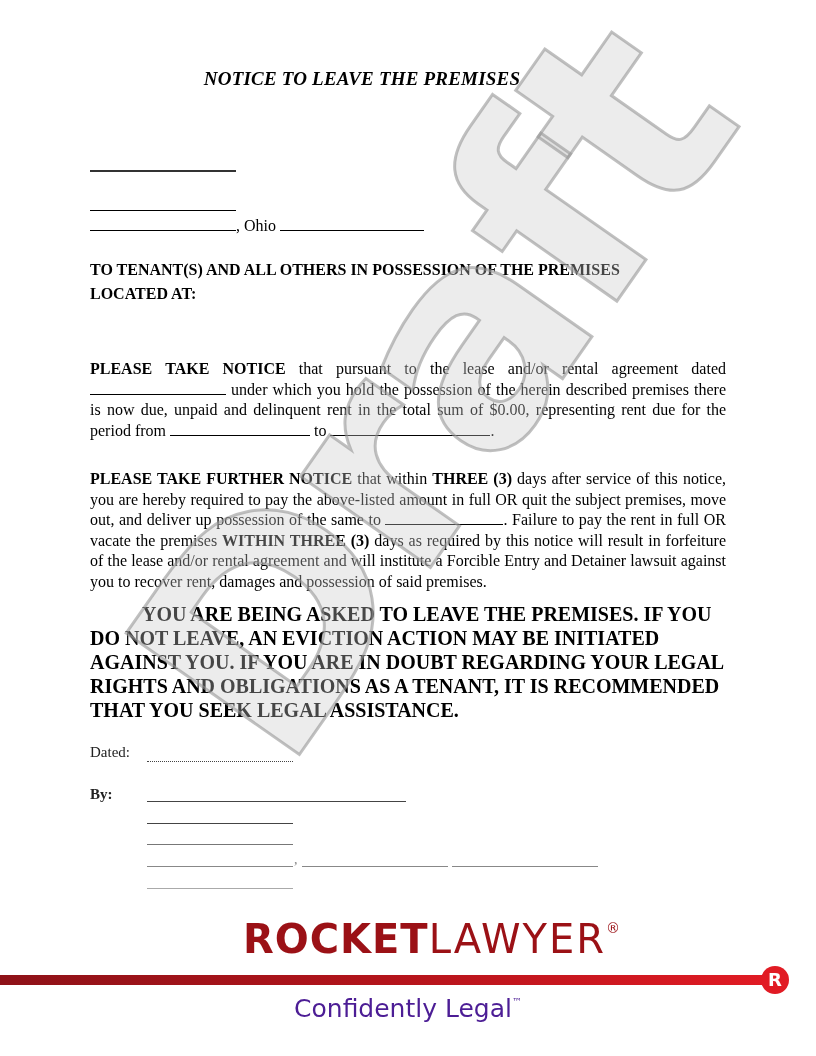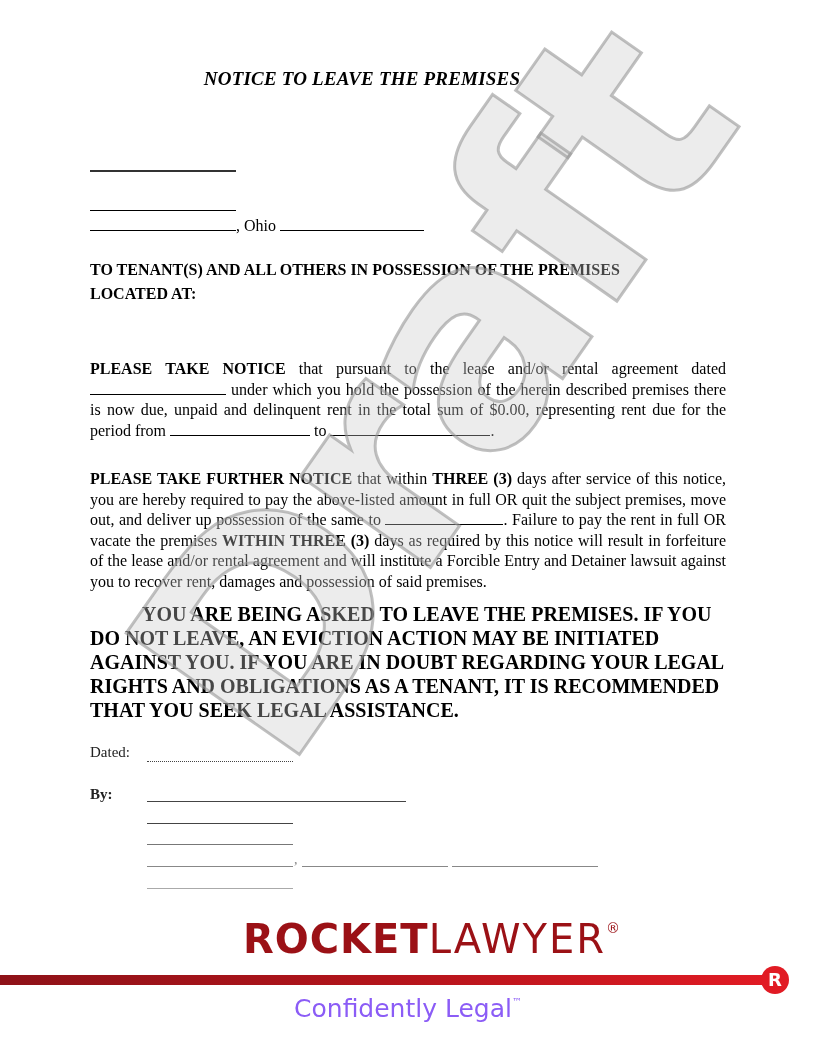--- a/index.html
+++ b/index.html
@@ -37,21 +37,21 @@
       position: absolute; left: 0; top: 975px; width: 770px; height: 10px;
       background: linear-gradient(90deg, #8e1218 0%, #b3141b 50%, #e11b24 100%);
     }
     .badge {
       position: absolute; left: 761px; top: 966px; width: 28px; height: 28px; border-radius: 50%;
       background: #e11b24; color: #fff; font-family: "DejaVu Sans", sans-serif; font-weight: bold;
       font-size: 18px; text-align: center; line-height: 28px;
     }
     .tagline {
       position: absolute; top: 994px; left: 0; width: 816px; text-align: center;
-      font-family: "DejaVu Sans", "Liberation Sans", sans-serif; color: #8b5cf6; font-size: 25px;
+      font-family: "DejaVu Sans", "Liberation Sans", sans-serif; color: #4c1d95; font-size: 25px;
     }
     .tagline sup { font-size: 10px; vertical-align: top; position: relative; top: 2px; }
     .watermark {
       position: absolute; left: 170px; top: 470px; width: 620px; text-align: center;
       font-family: "DejaVu Sans", sans-serif; font-weight: bold; font-size: 290px; line-height: 1;
       color: rgba(200,200,200,0.35); -webkit-text-stroke: 3px rgba(150,150,150,0.6);
       transform: translate(-100px, -150px) rotate(-55deg); transform-origin: center center;
       pointer-events: none; letter-spacing: -10px;
     }
   </style>

